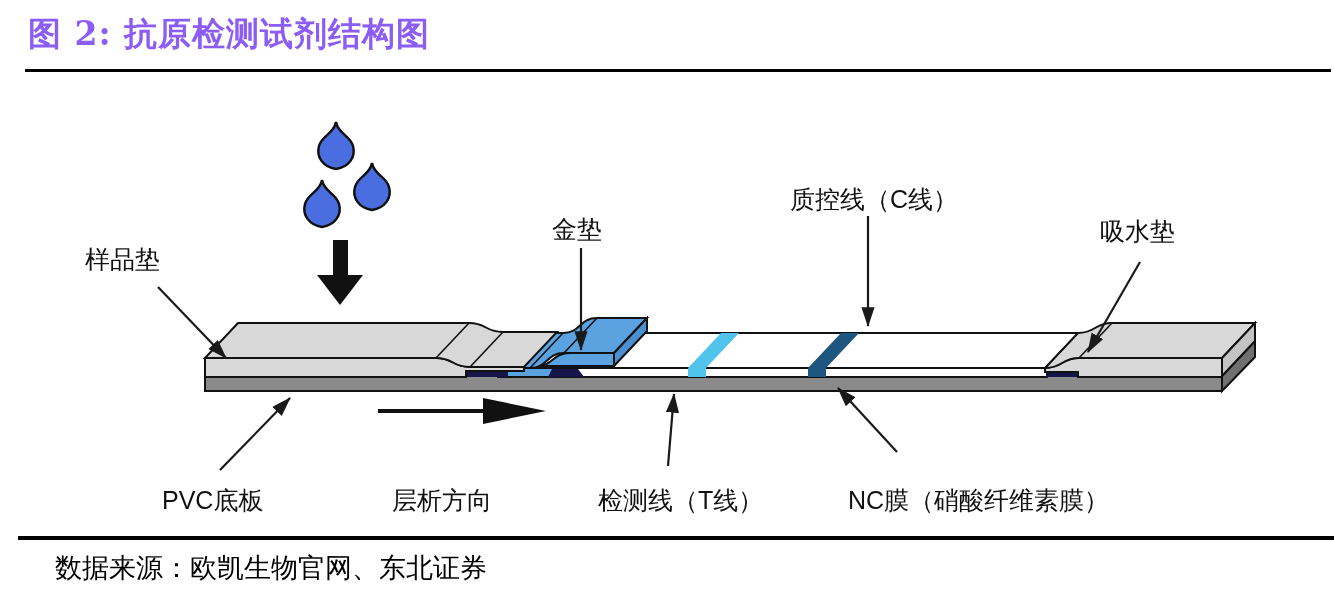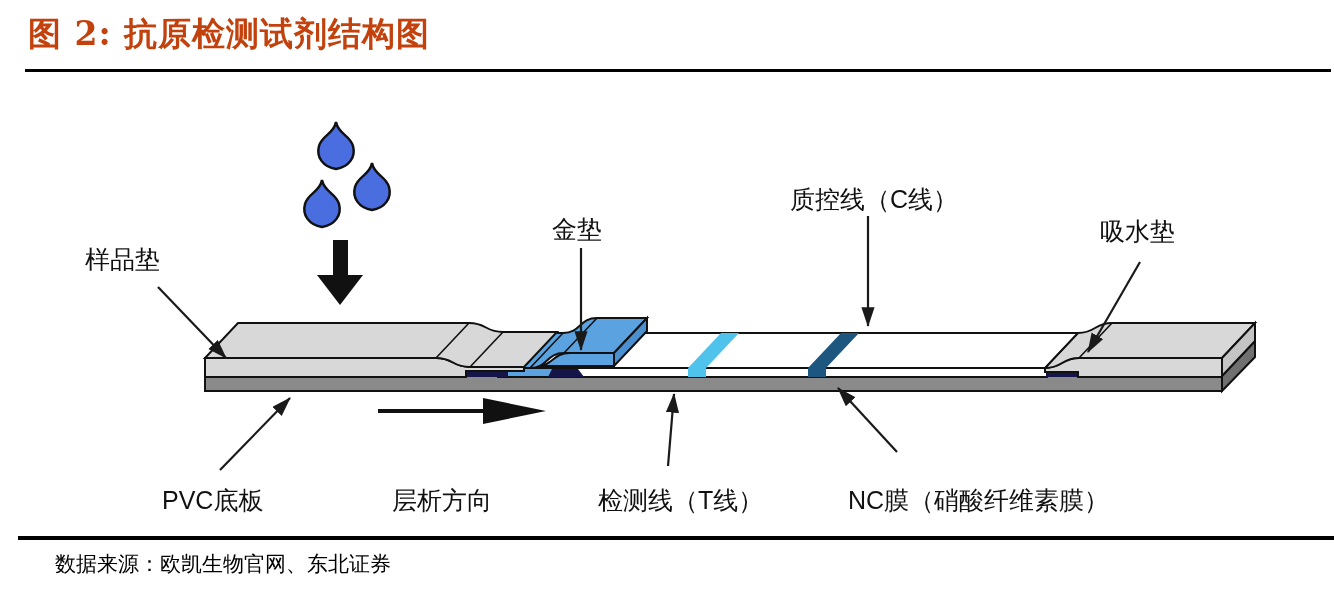--- a/index.html
+++ b/index.html
@@ -1,23 +1,23 @@
 <!DOCTYPE html>
 <html><head>
 <meta charset="utf-8">
 <style>
   html,body{margin:0;padding:0;background:#ffffff;}
   body{width:1334px;height:613px;position:relative;overflow:hidden;
        font-family:"Liberation Sans",sans-serif;}
   .figure-title{position:absolute;left:28px;top:12px;font-family:"DejaVu Serif",serif;
-       font-weight:bold;font-size:33px;color:#c2410c;letter-spacing:1px;white-space:nowrap;}
+       font-weight:bold;font-size:33px;color:#8b5cf6;letter-spacing:1px;white-space:nowrap;}
   .title-rule{position:absolute;left:25px;top:69px;width:1306px;height:3px;background:#000;}
   .bottom-rule{position:absolute;left:18px;top:536px;width:1316px;height:4px;background:#000;}
   .source-text{position:absolute;left:55px;top:550px;font-family:"DejaVu Serif",serif;
-       font-size:21px;color:#000;white-space:nowrap;}
+       font-size:27px;color:#000;white-space:nowrap;}
   .diagram-svg{position:absolute;left:0;top:0;width:1334px;height:613px;}
   .diagram-svg text{font-family:"Liberation Sans",sans-serif;font-size:25px;fill:#111;}
   .outline{stroke:#111;stroke-width:2;}
   .thinline{stroke:#111;stroke-width:1.6;fill:none;}
   .leader{stroke:#1a1a1a;stroke-width:2.2;fill:none;}
 </style>
 </head>
 <body>
 
 <div class="figure-title">图 2: 抗原检测试剂结构图</div>

